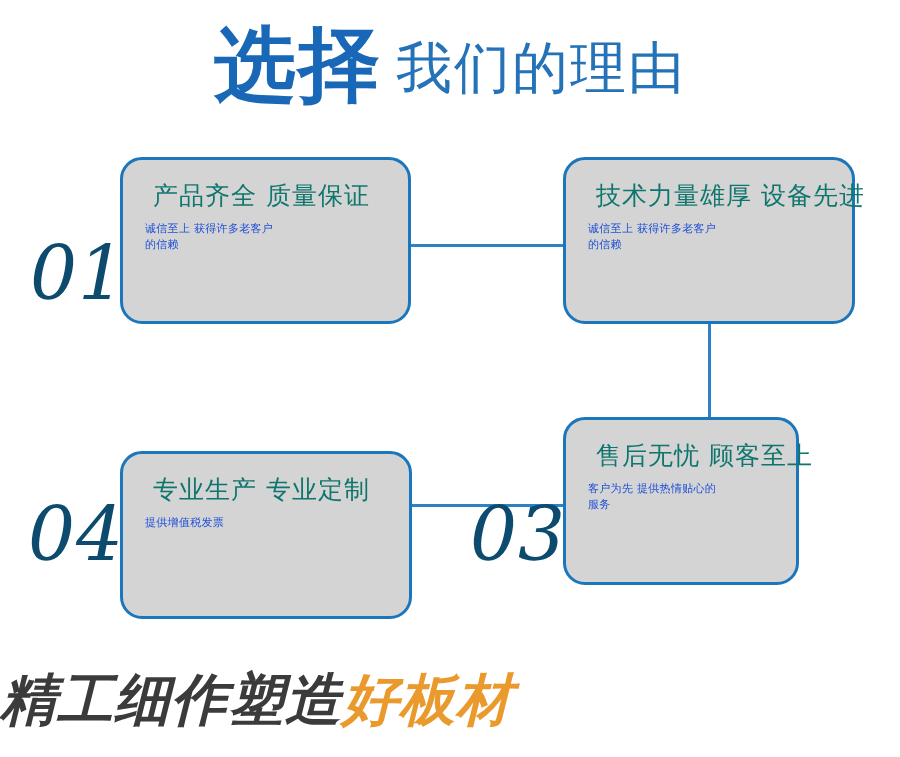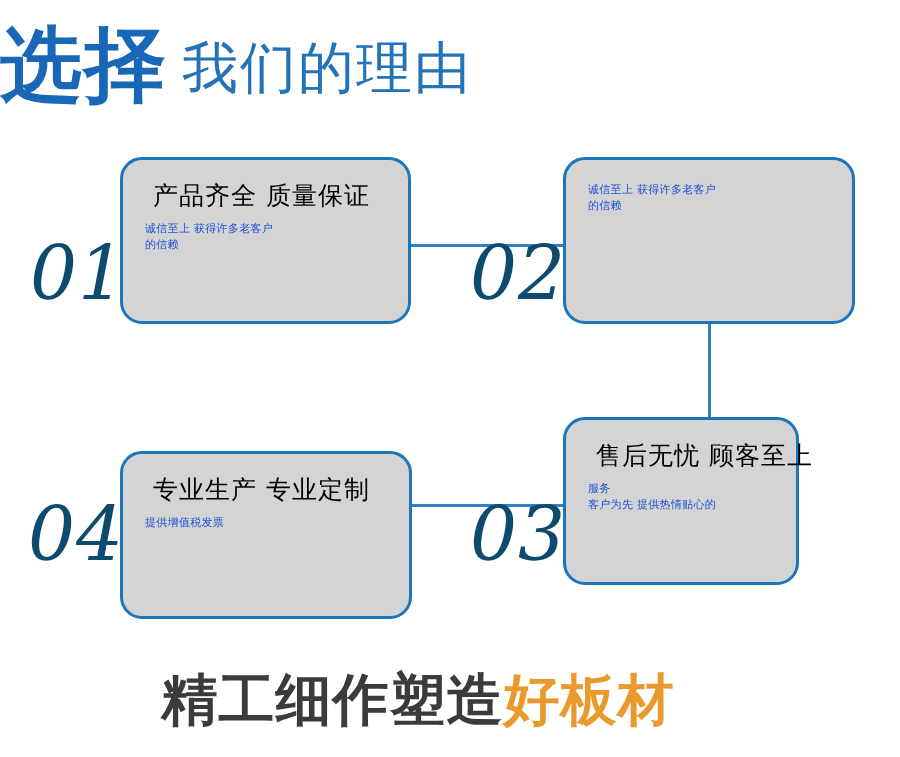--- a/index.html
+++ b/index.html
@@ -17,21 +17,21 @@
     background: #ffffff;
     overflow: hidden;
   }
 
   
   .header {
     position: absolute;
     left: 0;
     top: 24px;
     width: 900px;
-    text-align: left;
+    text-align: center;
     white-space: nowrap;
     line-height: 1;
   }
   .header-strong {
     font-size: 82px;
     font-weight: bold;
     color: #1868B7;
     letter-spacing: 2px;
     vertical-align: -6px;
   }
@@ -53,21 +53,21 @@
   .card {
     position: absolute;
     box-sizing: border-box;
     background: #D4D4D4;
     border: 3px solid #1B76BC;
     border-radius: 22px;
     padding: 22px 18px 16px 22px;
   }
   .card-title {
     font-size: 25px;
-    color: #000000;
+    color: #0f766e;
     line-height: 1.15;
     letter-spacing: 1px;
     white-space: nowrap;
     margin: 0 0 10px 8px;
   }
   .card-body {
     font-size: 11px;
     color: #1d4ed8;
     line-height: 1.45;
     letter-spacing: 0.3px;
@@ -87,23 +87,24 @@
     line-height: 1;
     z-index: 5;
   }
 
   
   .footer {
     position: absolute;
     left: 0;
     top: 672px;
     width: 836px;
-    text-align: center;
+    text-align: left;
     white-space: nowrap;
     line-height: 1;
+    font-style: italic;
   }
   .footer-dark {
     font-size: 56px;
     font-weight: bold;
     color: #3B3B3B;
     letter-spacing: 1px;
   }
   .footer-accent {
     font-size: 56px;
     font-weight: bold;
@@ -128,42 +129,42 @@
 
   <div class="num" style="left:30px; top:236px;">01</div>
   <div class="card" style="left:120px; top:157px; width:291px; height:167px;">
     <div class="card-title">产品齐全 质量保证</div>
     <div class="card-body">
       <div>诚信至上 获得许多老客户</div>
       <div>的信赖</div>
     </div>
   </div>
 
-  <div class="num" style="left:470px; top:236px;">02</div>
   <div class="card" style="left:563px; top:157px; width:292px; height:167px;">
+    <div class="card-title">技术力量雄厚 设备先进</div>
     <div class="card-body">
       <div>诚信至上 获得许多老客户</div>
       <div>的信赖</div>
     </div>
   </div>
 
   <div class="num" style="left:28px; top:497px;">04</div>
   <div class="card" style="left:120px; top:417px; width:292px; height:168px;margin-top:34px;">
     <div class="card-title">专业生产 专业定制</div>
     <div class="card-body">
       <div>提供增值税发票</div>
     </div>
   </div>
 
   <div class="num" style="left:470px; top:497px;">03</div>
   <div class="card" style="left:563px; top:417px; width:236px; height:168px;">
     <div class="card-title">售后无忧 顾客至上</div>
     <div class="card-body">
+      <div>客户为先 提供热情贴心的</div>
       <div>服务</div>
-      <div>客户为先 提供热情贴心的</div>
     </div>
   </div>
 
   <div class="footer">
     <span class="footer-dark">精工细作塑造</span><span class="footer-accent">好板材</span>
   </div>
 
 </div>
 
 </body></html>

